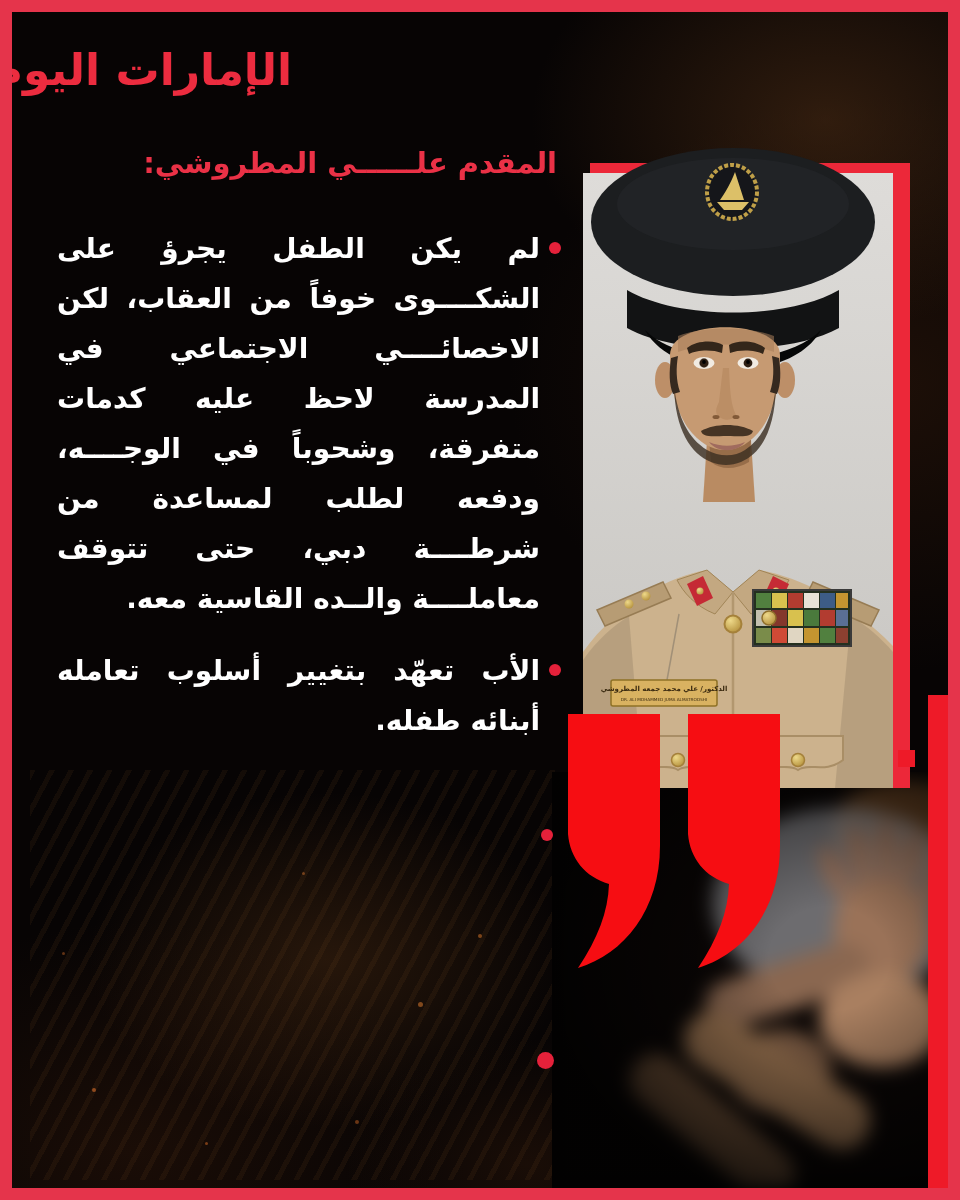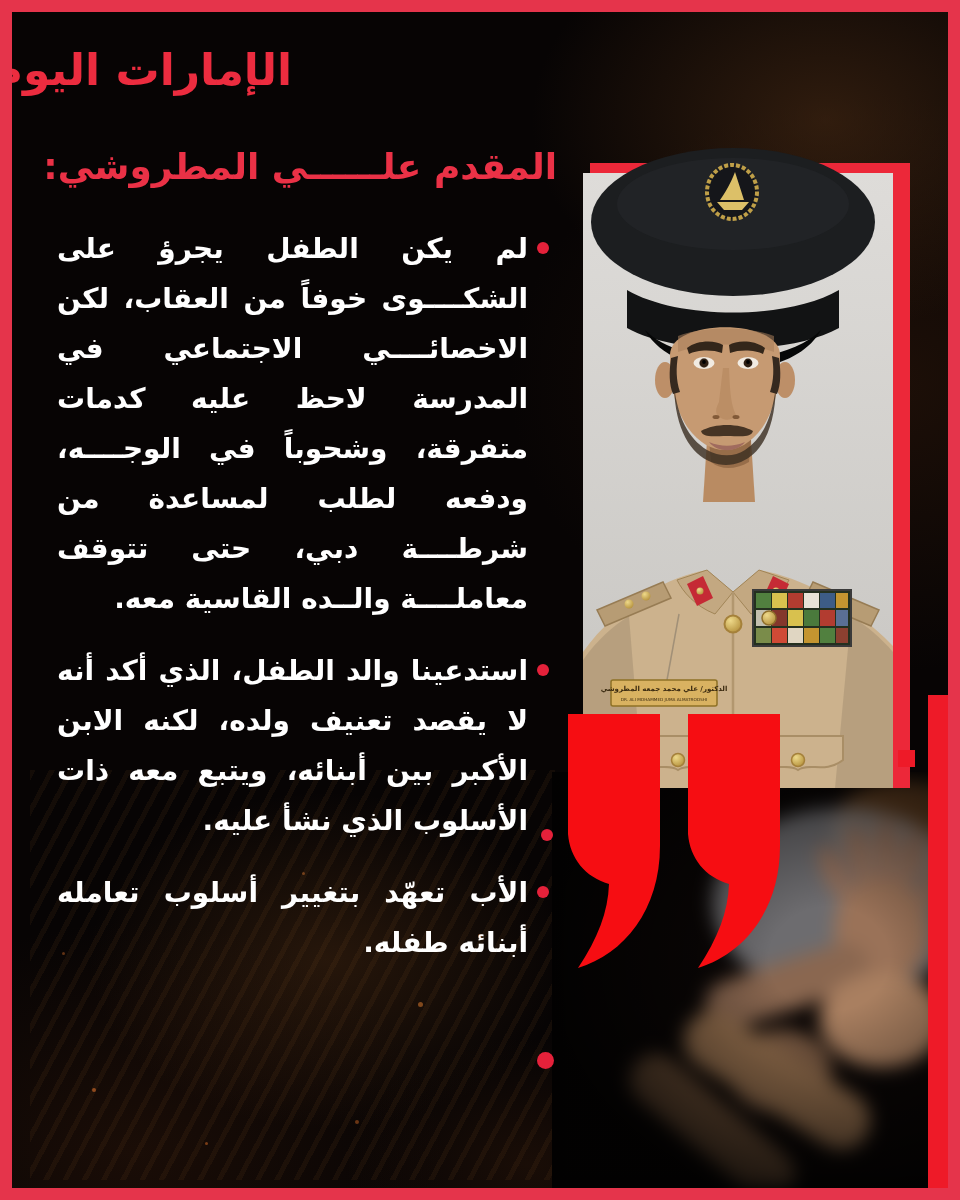--- a/index.html
+++ b/index.html
@@ -28,28 +28,28 @@
   
   .frame{position:absolute;inset:0;border:12px solid #e5344b;z-index:60;pointer-events:none;}
   
   .logo{
     position:absolute;right:668px;top:44px;width:240px;z-index:10;
     color:#ec2c3f;font-size:44px;font-weight:bold;letter-spacing:-1px;white-space:nowrap;
     text-align:right;
   }
   .title{
     position:absolute;right:403px;top:146px;width:505px;z-index:10;
-    color:#ea3146;font-size:36px;font-weight:bold;text-align:right;white-space:nowrap;
+    color:#ea3146;font-size:29px;font-weight:bold;text-align:right;white-space:nowrap;
   }
   .bullets{
     position:absolute;right:420px;top:224px;width:483px;z-index:10;
     color:#ffffff;font-size:28px;font-weight:bold;line-height:50px;
     text-align:justify;
   }
-  .bullet{position:relative;margin:0 12px 22px 0;}
+  .bullet{position:relative;margin:0 0 22px 0;}
   .bullet::before{
     content:"";position:absolute;right:-21px;top:18px;width:12px;height:12px;
     border-radius:50%;background:#e4213a;
   }
   
   .photo-frame{position:absolute;left:590px;top:163px;width:320px;height:625px;background:#ec2839;z-index:5;}
   .portrait{position:absolute;left:583px;top:140px;width:310px;height:648px;z-index:6;}
   .right-band{position:absolute;left:928px;top:695px;width:32px;height:505px;background:#ee1a28;z-index:7;}
   .red-square{position:absolute;left:898px;top:750px;width:17px;height:17px;background:#ee1a28;z-index:7;}
   .dot-a{position:absolute;left:541px;top:829px;width:12px;height:12px;border-radius:50%;background:#e4213a;z-index:8;}
@@ -82,21 +82,20 @@
   <div class="ember" style="left:478px;top:934px;width:4px;height:4px;background:rgba(210,115,40,.55)"></div>
   <div class="ember" style="left:62px;top:952px;width:3px;height:3px;background:rgba(185,95,35,.5)"></div>
   <div class="ember" style="left:355px;top:1120px;width:4px;height:4px;background:rgba(200,100,35,.5)"></div>
 
   <div class="logo">الإمارات اليوم</div>
 
   <div class="title">المقدم علــــــي المطروشي:</div>
 
   <div class="bullets">
     <div class="bullet">لم يكن الطفل يجرؤ على الشكــــوى خوفاً من العقاب، لكن الاخصائــــي الاجتماعي في المدرسة لاحظ عليه كدمات متفرقة، وشحوباً في الوجــــه، ودفعه لطلب لمساعدة من شرطــــة دبي، حتى تتوقف معاملــــة والــده القاسية معه.</div>
-    <div class="bullet">استدعينا والد الطفل، الذي أكد أنه لا يقصد تعنيف ولده، لكنه الابن الأكبر بين أبنائه، ويتبع معه ذات الأسلوب الذي نشأ عليه.</div>
     <div class="bullet">الأب تعهّد بتغيير أسلوب تعامله أبنائه طفله.</div>
   </div>
 
   <div class="photo-frame"></div>
 
   <svg class="portrait" viewBox="0 0 310 648" xmlns="http://www.w3.org/2000/svg">
     <defs>
       <linearGradient id="bgg" x1="0" y1="0" x2="0" y2="1">
         <stop offset="0" stop-color="#dedcd9"></stop>
           <stop offset="1" stop-color="#c6c4c0"></stop>

